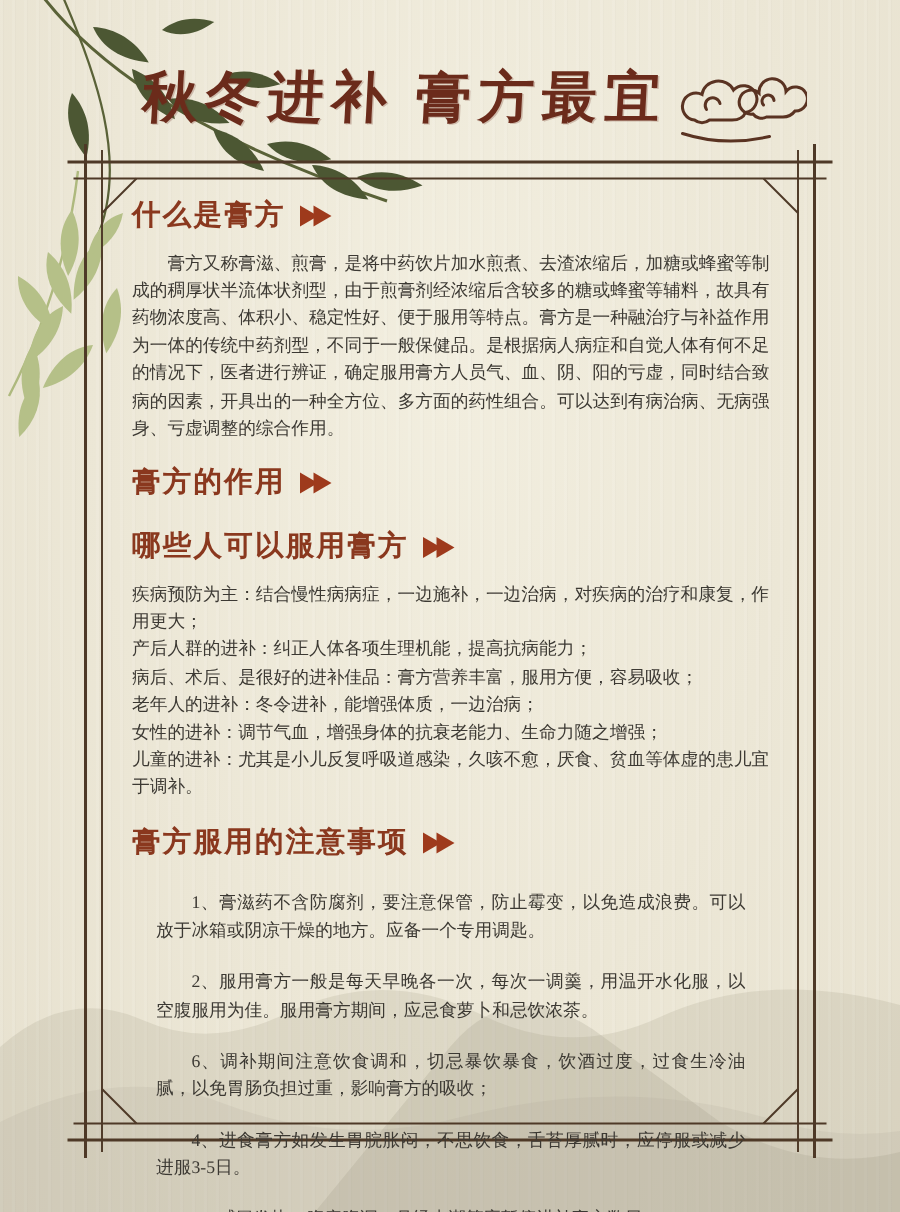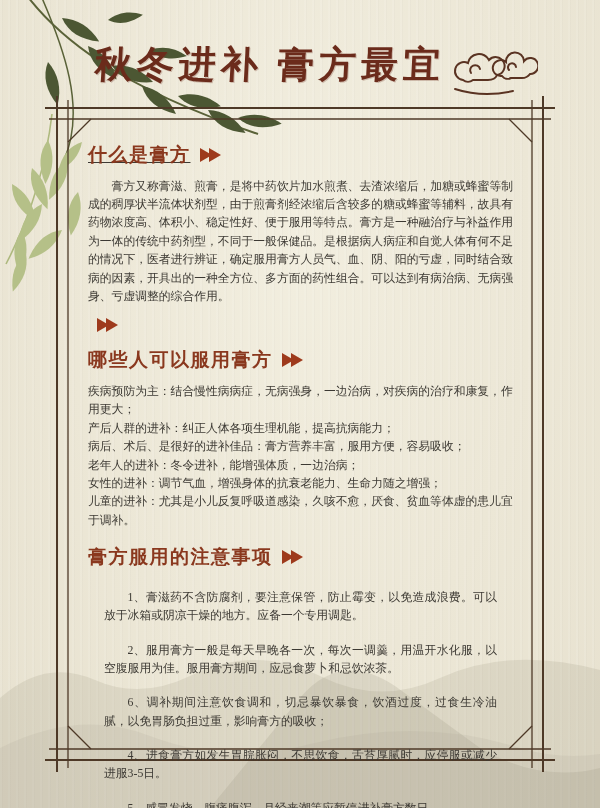--- a/index.html
+++ b/index.html
@@ -27,21 +27,21 @@
     text-shadow:1px 1px 0 rgba(107,43,27,0.25);
     transform:skewX(-3deg);
     white-space:nowrap;
   }
   
   .content{
     position:absolute;left:88px;top:127px;width:425px;
     color:#3c3933;font-size:11.8px;line-height:1.56;
   }
   .sec-head{display:flex;align-items:center;margin:13px 0 7px;}
-  .sec-head.first{margin-top:13px;text-decoration:underline;}
+  .sec-head.first{margin-top:2px;}
   .sec-head h2{
     margin:0;font-size:19px;font-weight:700;color:#8a381e;
     letter-spacing:1.5px;
   }
   .arrows{display:inline-flex;align-items:center;margin-left:9px;}
   .arrows i{
     width:0;height:0;display:inline-block;
     border-left:12px solid #9e3a1c;
     border-top:7px solid transparent;
     border-bottom:7px solid transparent;
@@ -129,35 +129,36 @@
     <div class="sec-head first">
       <h2>什么是膏方</h2>
       <span class="arrows">
           <i></i>
           <i></i>
         </span>
     </div>
     <p class="para">膏方又称膏滋、煎膏，是将中药饮片加水煎煮、去渣浓缩后，加糖或蜂蜜等制成的稠厚状半流体状剂型，由于煎膏剂经浓缩后含较多的糖或蜂蜜等辅料，故具有药物浓度高、体积小、稳定性好、便于服用等特点。膏方是一种融治疗与补益作用为一体的传统中药剂型，不同于一般保健品。是根据病人病症和自觉人体有何不足的情况下，医者进行辨证，确定服用膏方人员气、血、阴、阳的亏虚，同时结合致病的因素，开具出的一种全方位、多方面的药性组合。可以达到有病治病、无病强身、亏虚调整的综合作用。</p>
 
     <div class="sec-head">
+      <h2>膏方的作用</h2>
       <span class="arrows">
           <i></i>
           <i></i>
         </span>
     </div>
 
     <div class="sec-head">
       <h2>哪些人可以服用膏方</h2>
       <span class="arrows">
           <i></i>
           <i></i>
         </span>
     </div>
     <div class="who">
-      <p>疾病预防为主：结合慢性病病症，无病强身，一边治病，对疾病的治疗和康复，作用更大；</p>
+      <p>疾病预防为主：结合慢性病病症，一边施补，一边治病，对疾病的治疗和康复，作用更大；</p>
       <p>产后人群的进补：纠正人体各项生理机能，提高抗病能力；</p>
       <p>病后、术后、是很好的进补佳品：膏方营养丰富，服用方便，容易吸收；</p>
       <p>老年人的进补：冬令进补，能增强体质，一边治病；</p>
       <p>女性的进补：调节气血，增强身体的抗衰老能力、生命力随之增强；</p>
       <p>儿童的进补：尤其是小儿反复呼吸道感染，久咳不愈，厌食、贫血等体虚的患儿宜于调补。</p>
     </div>
 
     <div class="sec-head">
       <h2>膏方服用的注意事项</h2>
       <span class="arrows">

